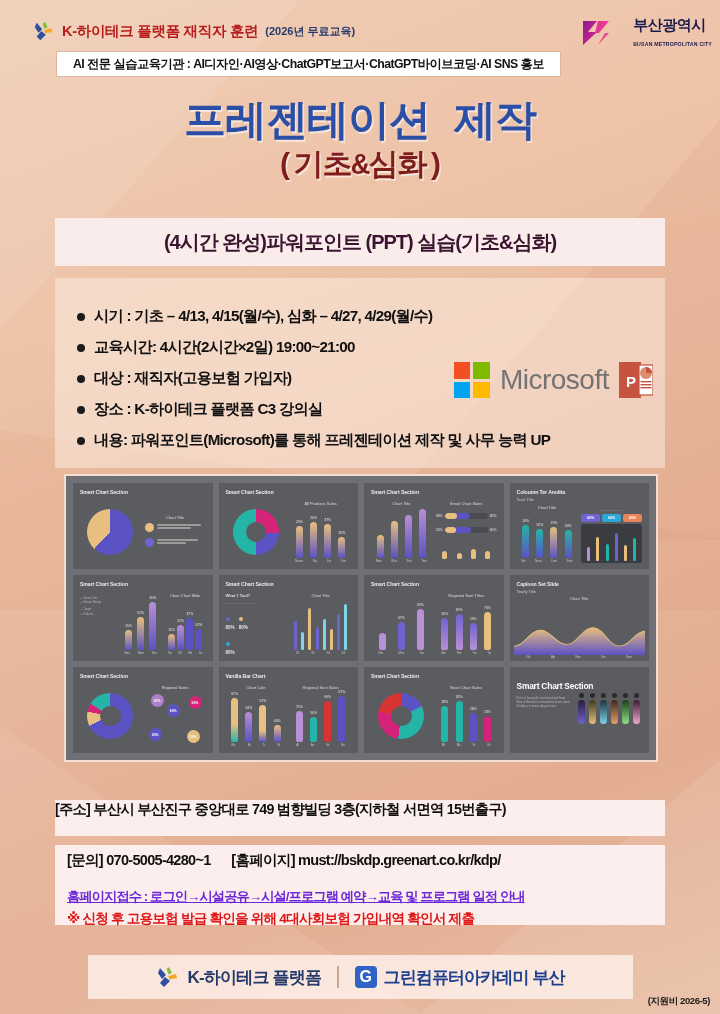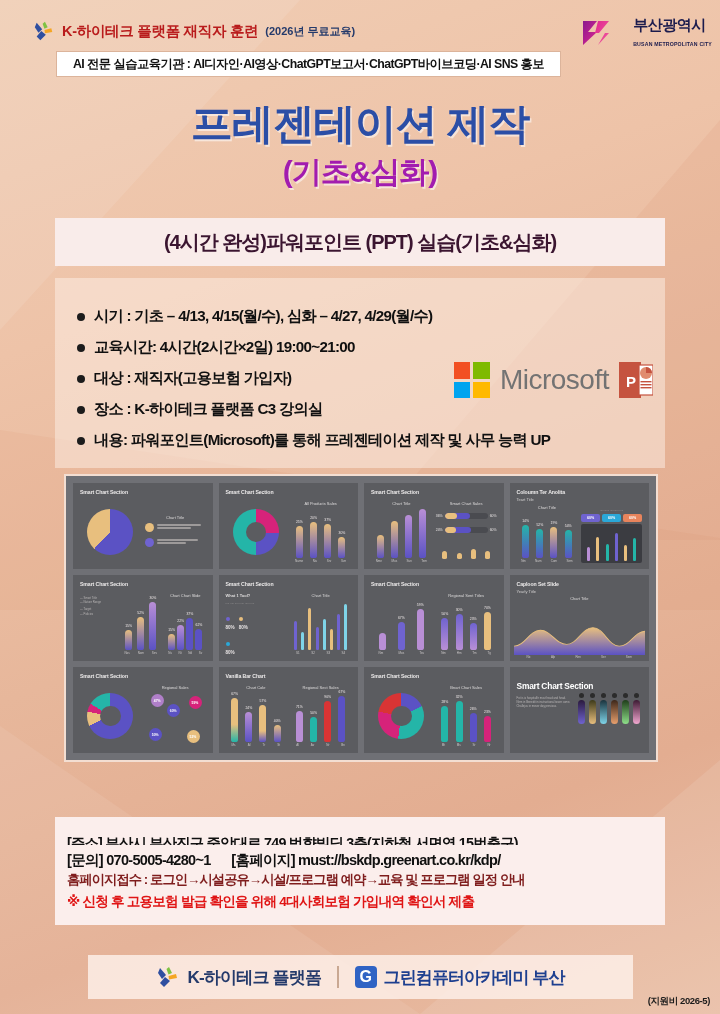--- a/index.html
+++ b/index.html
@@ -43,29 +43,29 @@
 
   
   .aibar {
     position:absolute; top:51px; left:56px; width:505px; height:26px;
     background:#fff; border:1.5px solid #dcb49b;
     display:flex; align-items:center; justify-content:center;
   }
   .aibar span { font-size:12.3px; font-weight:bold; color:#121212; letter-spacing:-.55px; white-space:nowrap; }
 
   
-  .title-wrap { position:absolute; top:100px; left:0; width:720px; text-align:center; }
+  .title-wrap { position:absolute; top:100px; left:0; width:720px; text-align:center;font-family:Liberation Mono, monospace; }
   .title-1 {
     font-size:42px; font-weight:bold; color:#2b4ea6;
     letter-spacing:-1px; line-height:1.12;
     text-shadow:1.5px 1.5px 0 rgba(255,255,255,.55);
   }
   .title-2 {
-    font-size:30px; font-weight:bold; color:#a21caf;
-    letter-spacing:-1px; line-height:1.15; margin-top:8px;
+    font-size:30px; font-weight:bold; color:#7f1d1d;
+    letter-spacing:-1px; line-height:1.15; margin-top:2px;
     text-shadow:1.5px 1.5px 0 rgba(255,255,255,.55);
   }
 
   
   .subpanel {
     position:absolute; top:218px; left:55px; width:610px; height:48px;
     background:#f9ecea; display:flex; align-items:center; justify-content:center;
   }
   .subpanel span { font-size:20px; font-weight:bold; color:#3b1530; letter-spacing:-1px; white-space:nowrap; }
 
@@ -117,31 +117,31 @@
   .area { position:absolute; left:4px; right:4px; bottom:6px; height:30px; }
   .chip { border-radius:2px; padding:2px 1px; text-align:center; font-size:3.6px; color:#fff; font-weight:bold; }
   .caps { width:7px; border-radius:4px; }
   .bigt { font-size:8.4px; font-weight:bold; color:#fff; letter-spacing:-.2px; }
   .tinytxt { font-size:2.8px; color:#b9b6b6; line-height:1.5; margin-top:3px; }
   .node { width:13px; height:13px; border-radius:50%; display:flex; align-items:center; justify-content:center; font-size:3.4px; color:#fff; font-weight:bold; }
 
   
   .addr {
     position:absolute; top:800px; left:55px; width:610px; height:36px;
-    background:#fbeeec; display:flex; align-items:flex-end; padding-left:12px;margin-top:17px;
+    background:#fbeeec; display:flex; align-items:flex-start; padding-left:0;
   }
   .addr span { font-size:14.3px; font-weight:bold; color:#101010; letter-spacing:-.75px; white-space:nowrap; }
 
   .contact {
     position:absolute; top:845px; left:55px; width:610px; height:80px;
     background:#fbeeec; padding:6px 0 0 12px;
   }
   .c-row1 { font-size:14.5px; font-weight:bold; color:#101010; letter-spacing:-.7px; white-space:nowrap; }
   .c-row1 .gap { display:inline-block; width:14px; }
-  .c-row2 { font-size:13.3px; font-weight:bold; color:#7f1d1d; letter-spacing:-.95px; white-space:nowrap; margin-top:1px; }
+  .c-row2 { font-size:13.3px; font-weight:bold; color:#6d28d9; letter-spacing:-.95px; white-space:nowrap; margin-top:18px;text-decoration:underline; }
   .c-row3 { font-size:13.6px; font-weight:bold; color:#e01515; letter-spacing:-.8px; white-space:nowrap; margin-top:4px; }
 
   
   .footer {
     position:absolute; top:955px; left:88px; width:545px; height:44px;
     background:rgba(253,239,232,.85);
     display:flex; align-items:center; justify-content:center; gap:16px;
   }
   .f-left { display:flex; align-items:center; gap:7px; }
   .f-left .kh-mark { width:24px; height:24px; }

